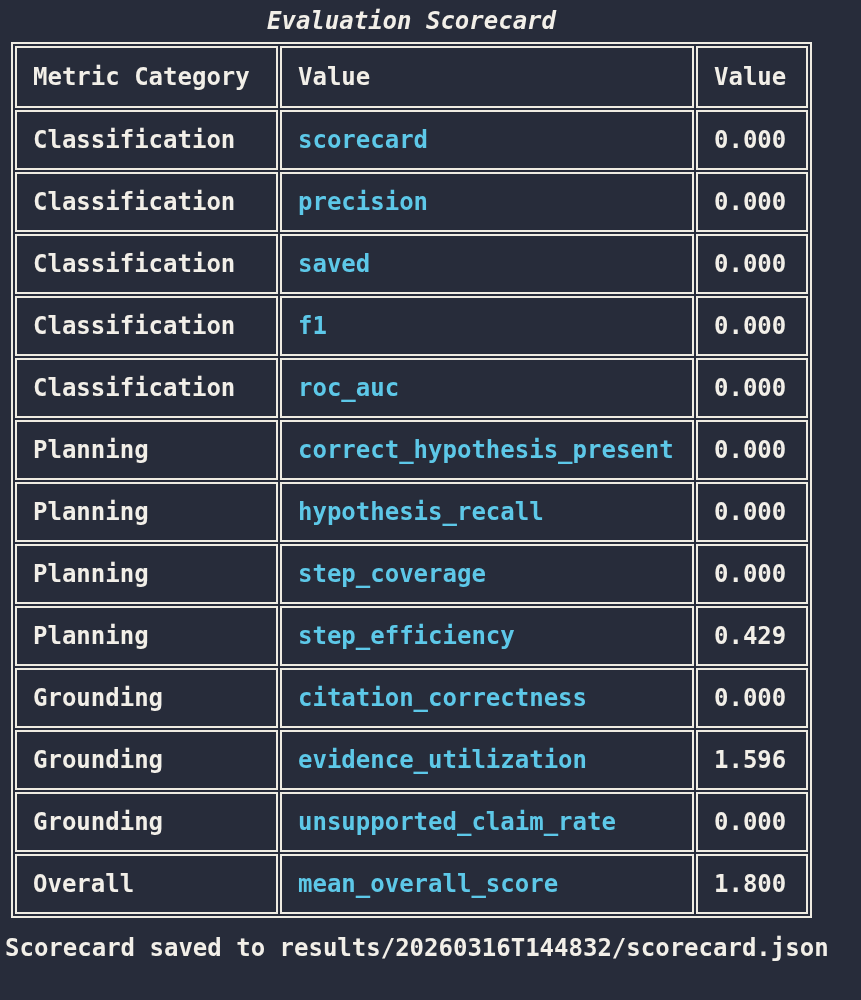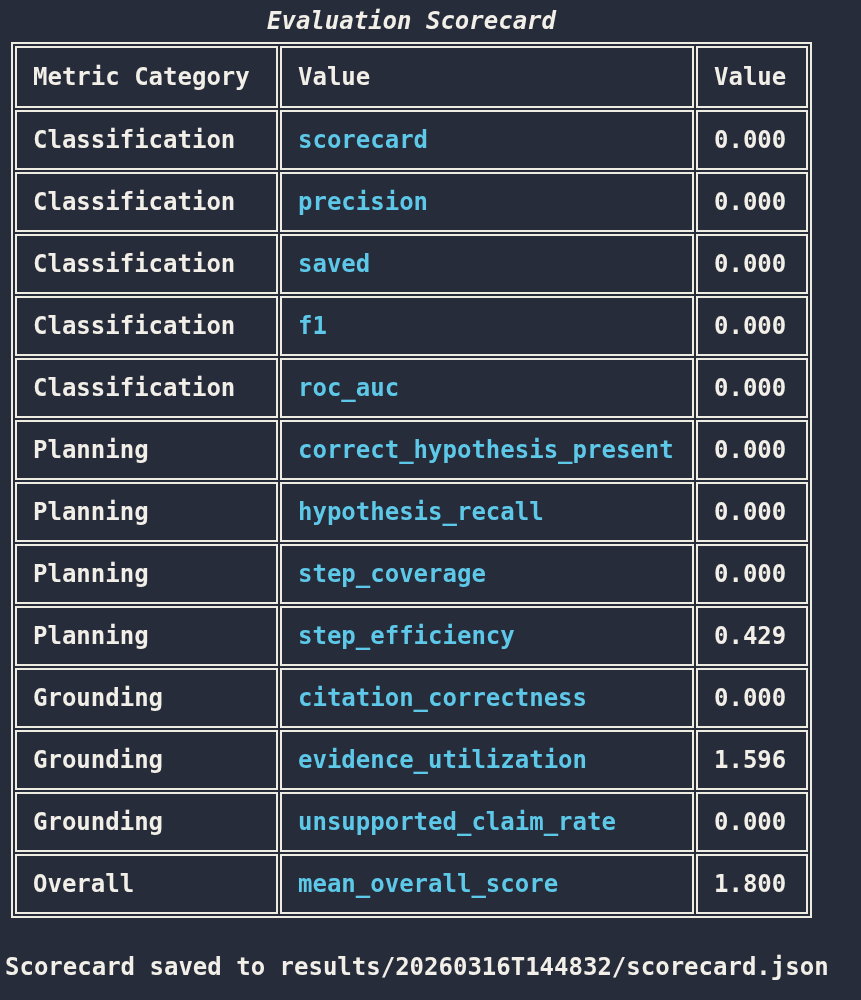--- a/index.html
+++ b/index.html
@@ -58,21 +58,21 @@
   }
   .scorecard td.cell-category { color: var(--fg); }
   .scorecard td.cell-metric   { color: var(--accent); }
   .scorecard td.cell-value,
   .scorecard th.col-value     { text-align: left; color: var(--fg); }
   .status {
     font-size: 24px;
     line-height: 28px;
     font-weight: bold;
     color: var(--fg);
-    margin: 35px 0 0 5px;
+    margin: 16px 0 0 5px;
     white-space: nowrap;
   }
 </style>
 </head>
 <body>
 
 <div class="wrap">
   <div class="title">Evaluation Scorecard</div>
 
   <table class="scorecard">

